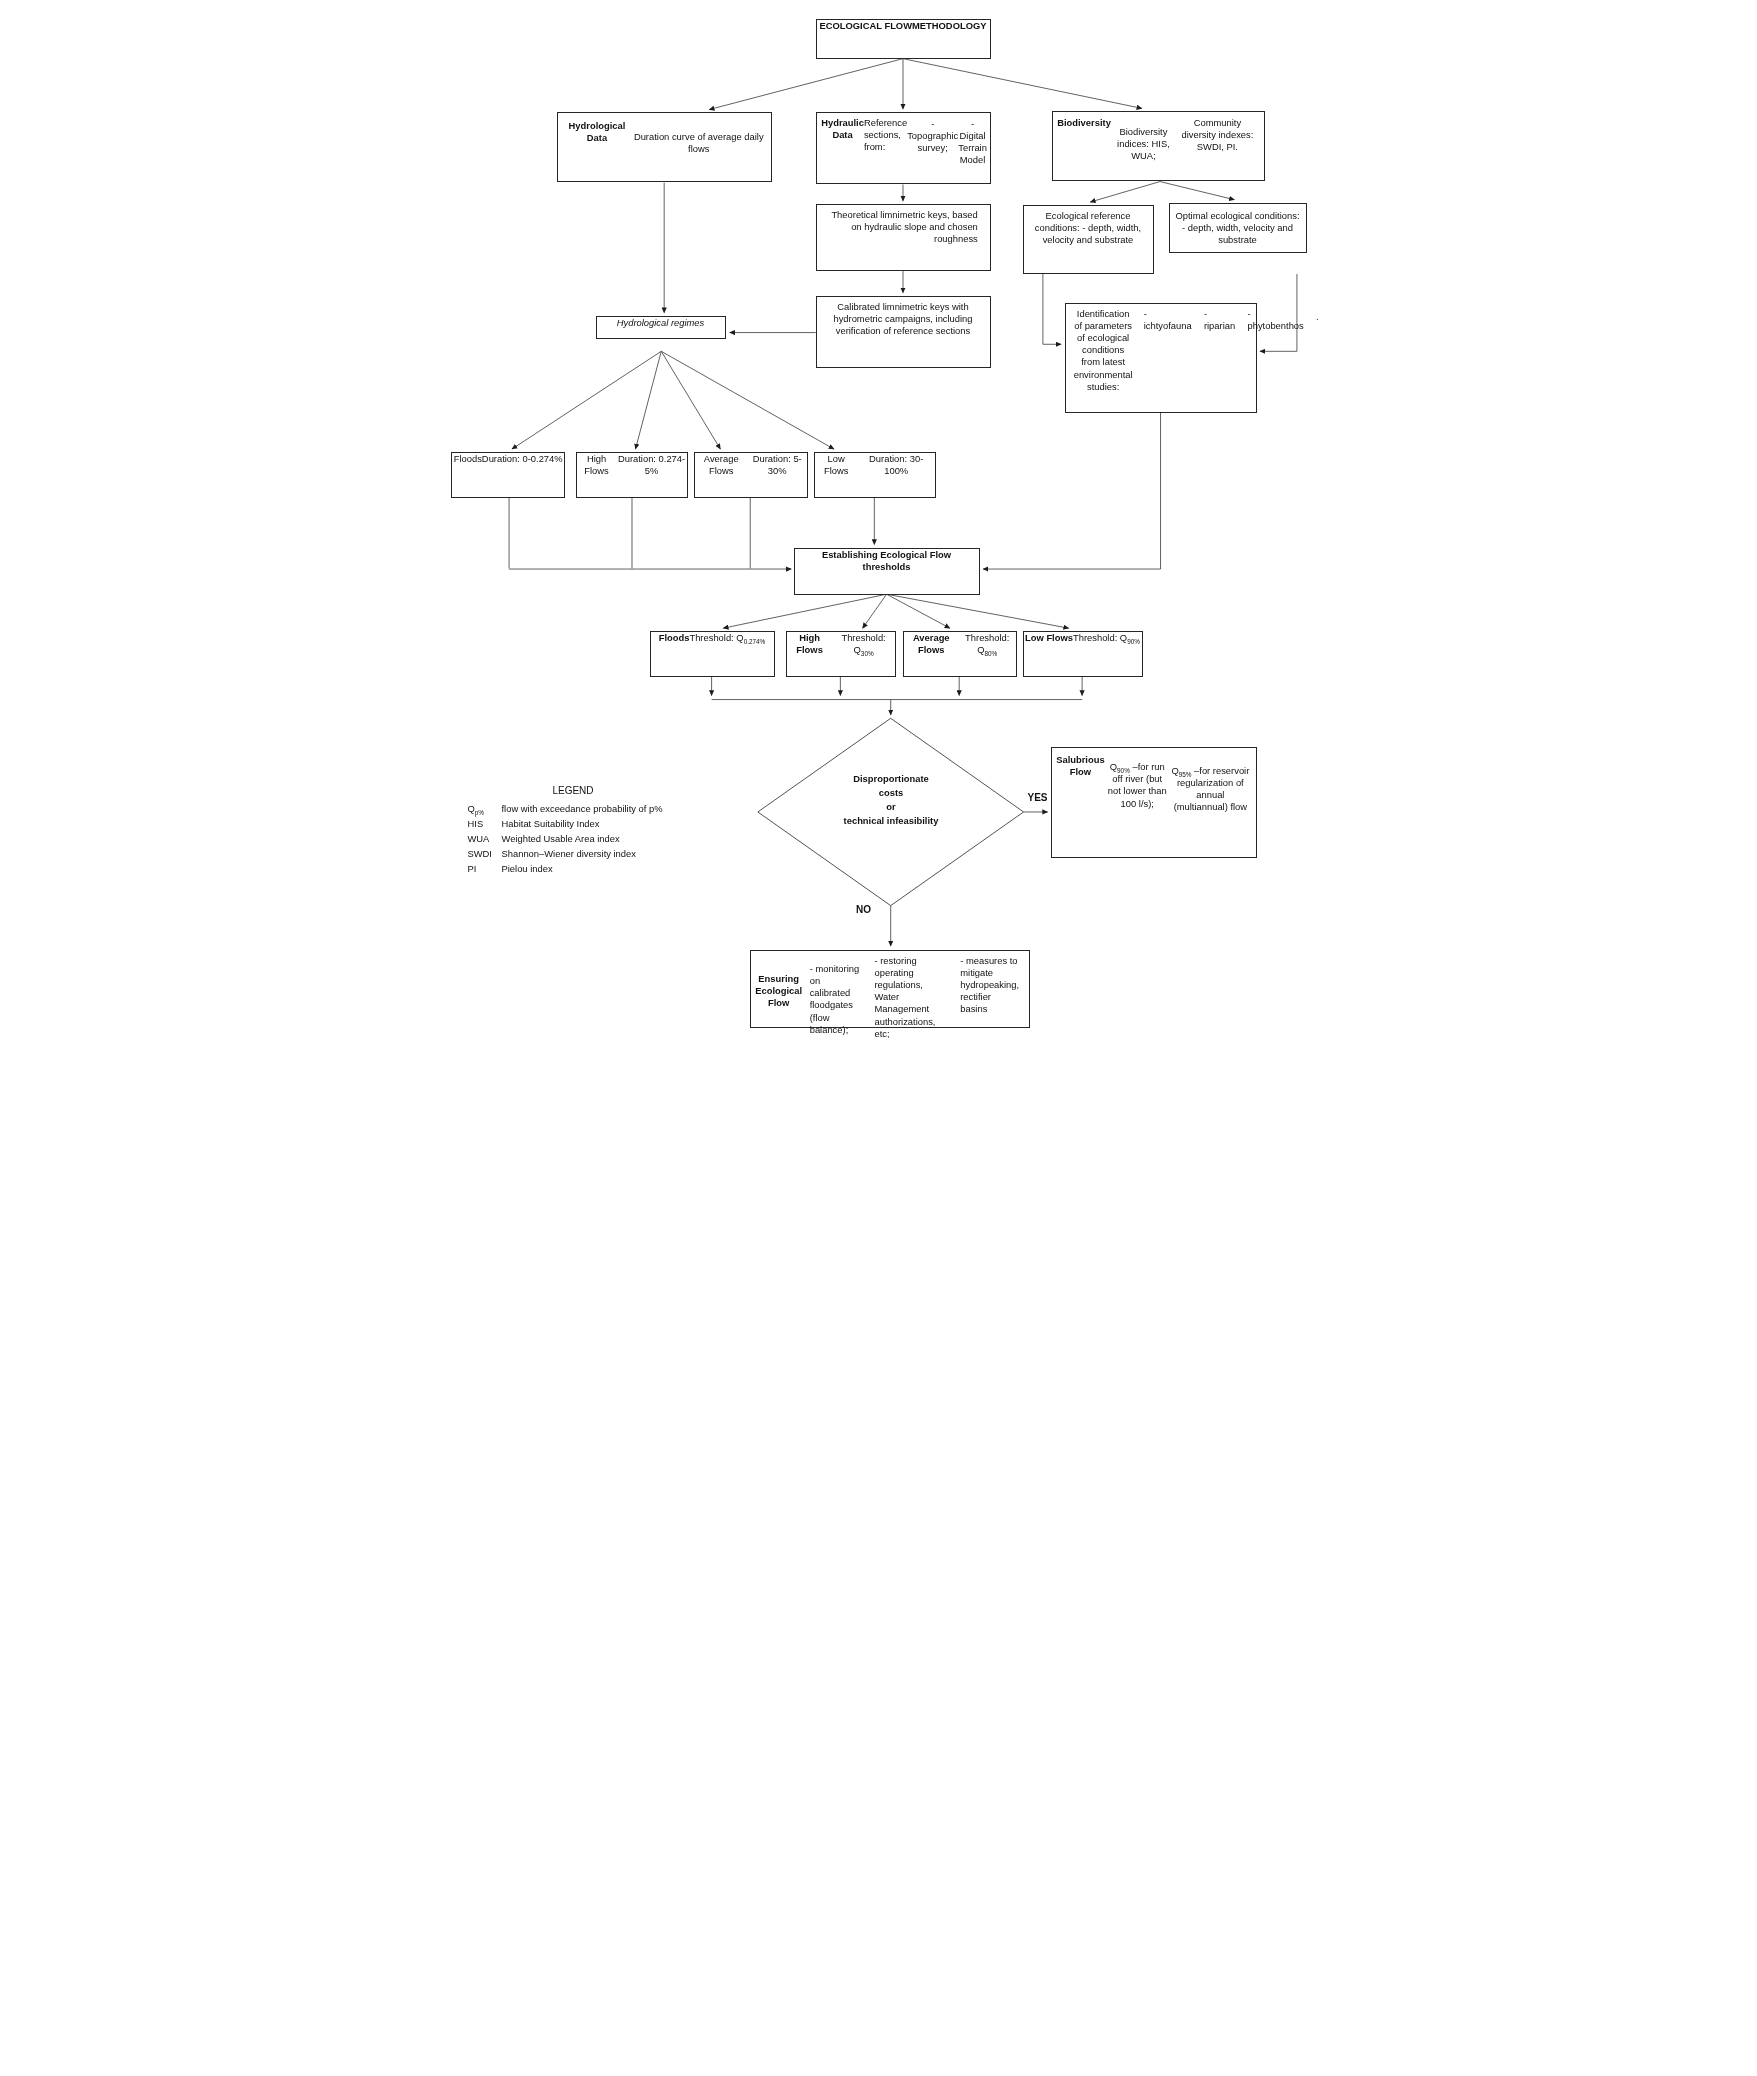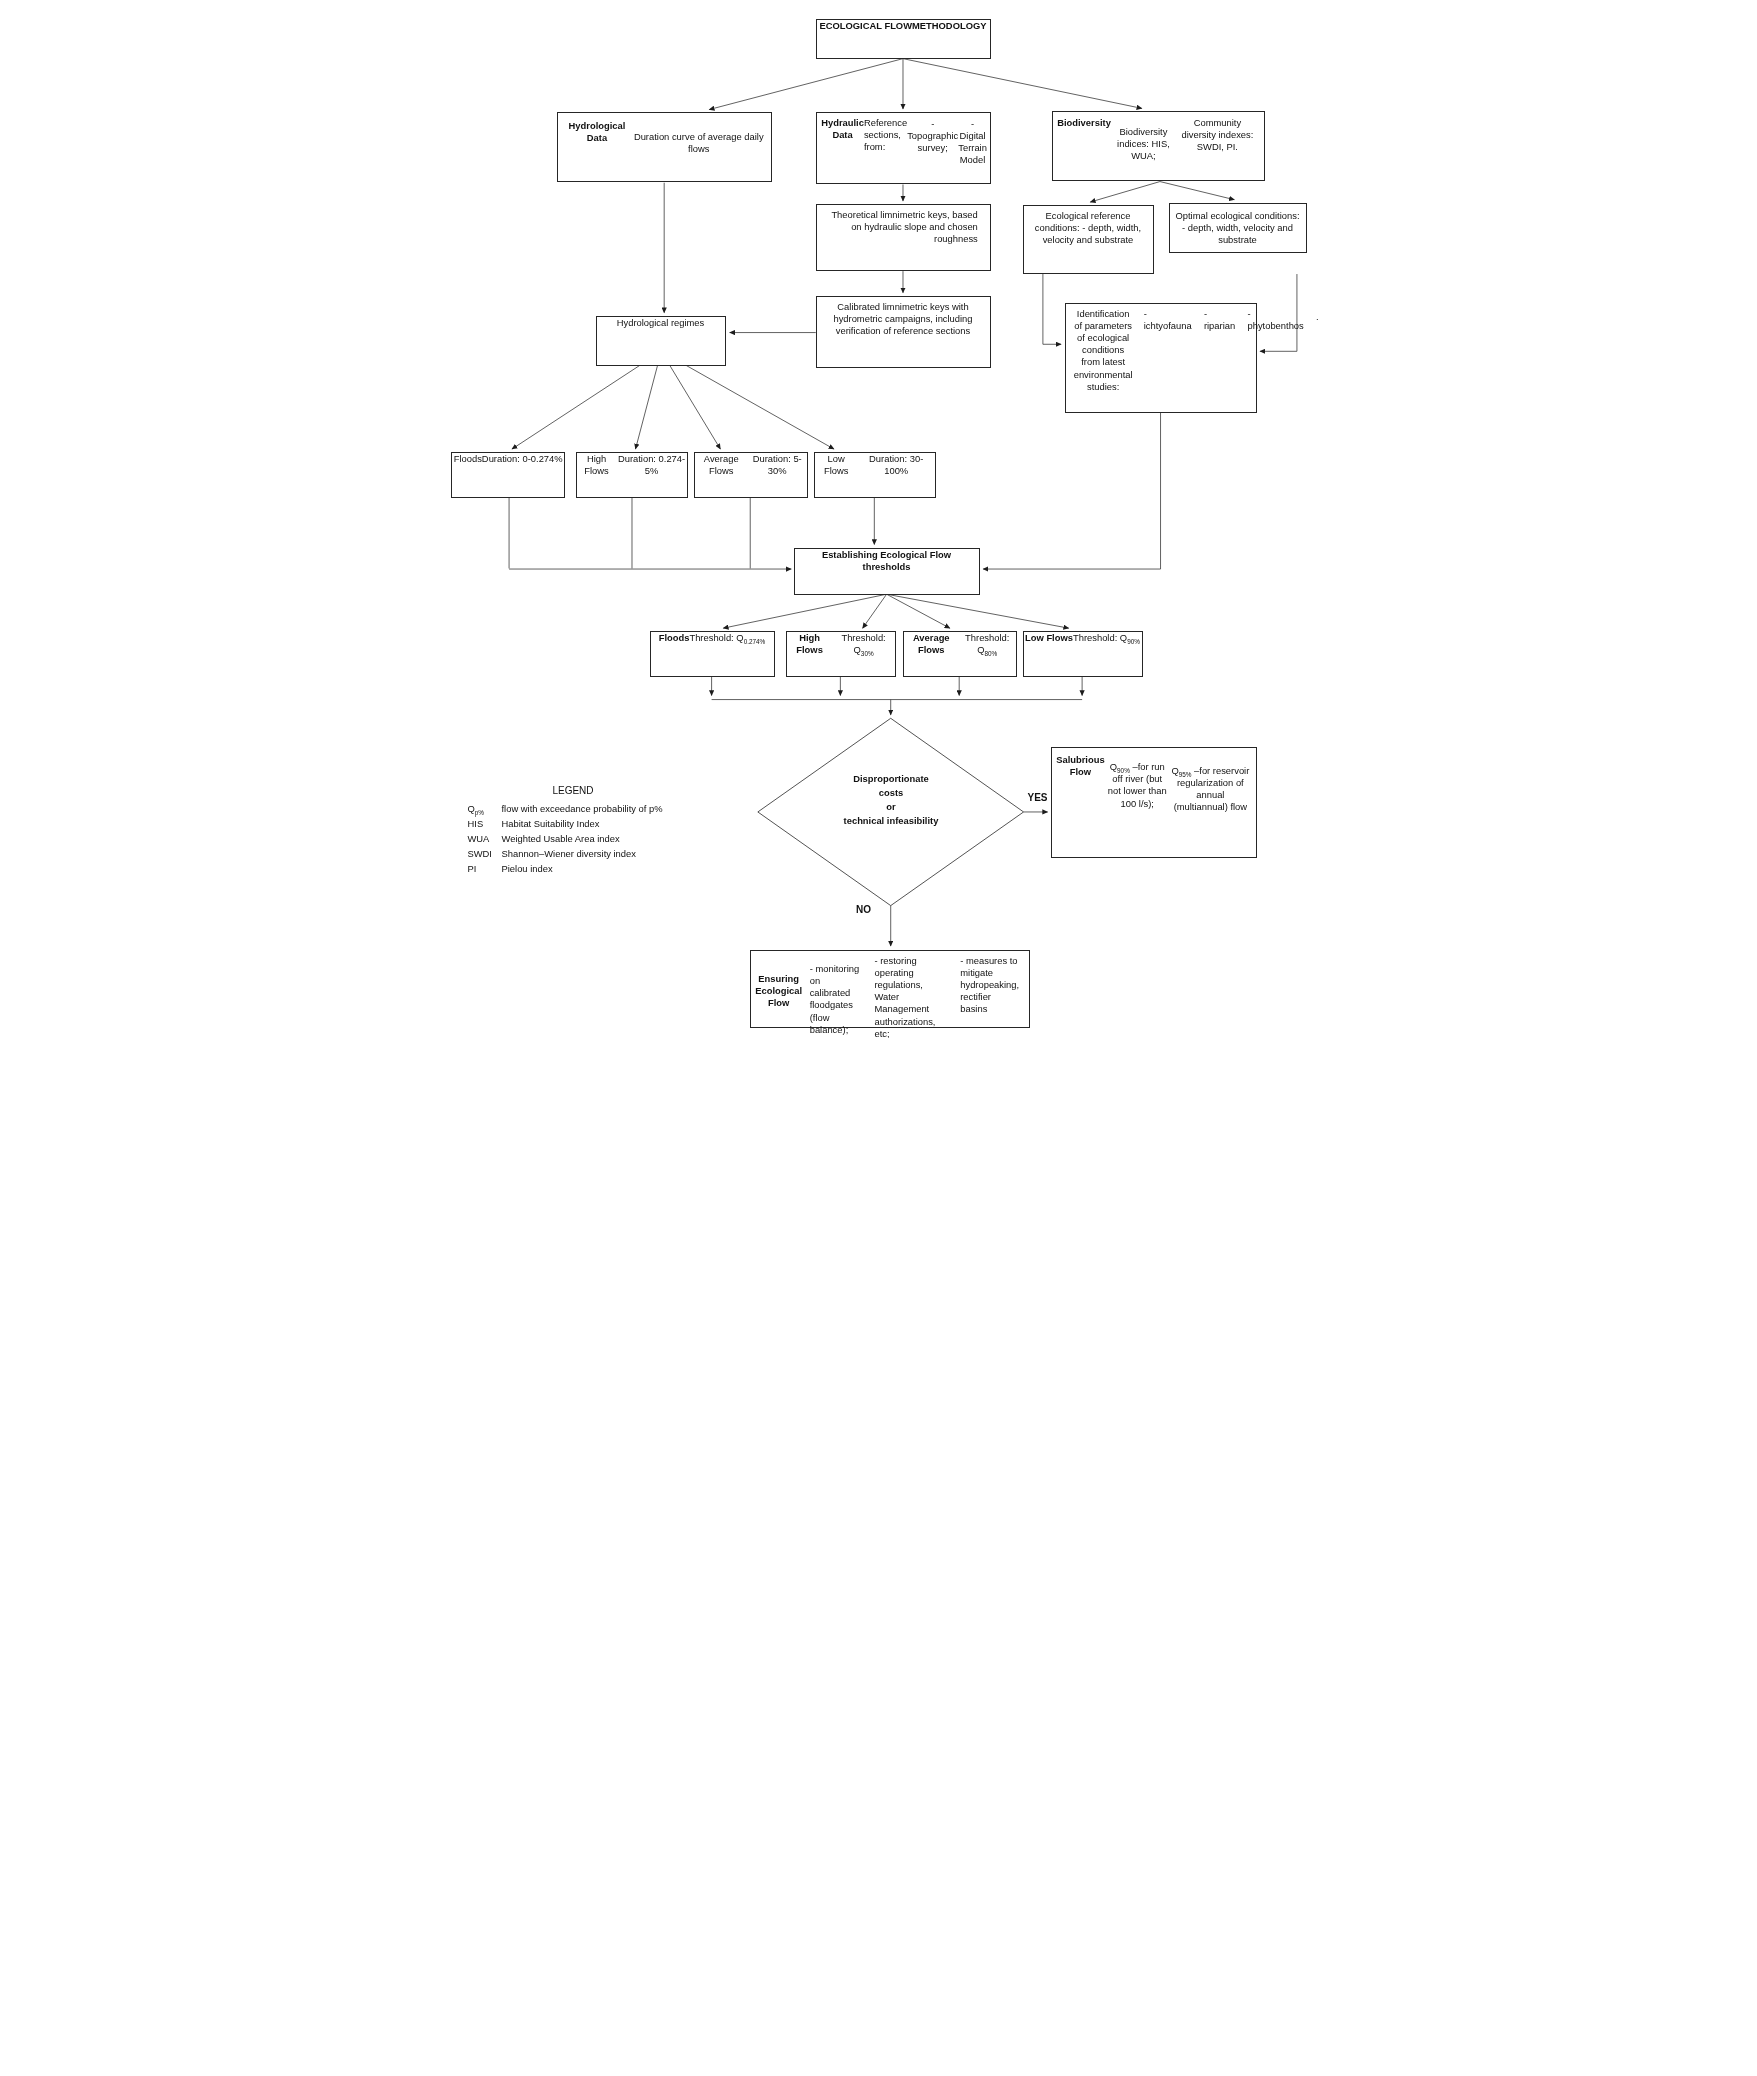--- a/index.html
+++ b/index.html
@@ -100,21 +100,21 @@
   </div>
 
   <div class="box vctr ctr pad" style="left:729px;top:203px;width:138px;height:50px;align-items:center;">
     <div>Optimal ecological conditions: - depth, width, velocity and substrate</div>
   </div>
 
   <div class="box vctr ctr pad" style="left:376px;top:296px;width:175px;height:72px;">
     <div style="padding:0 5.9px;">Calibrated limnimetric keys with hydrometric campaigns, including verification of reference sections</div>
   </div>
 
-  <div class="box vctr ctr" style="left:156px;top:316px;width:130px;height:50px;">
+  <div class="box vctr ctr" style="left:156px;top:316px;width:130px;height:23px;font-style:italic;">
     <div>Hydrological regimes</div>
   </div>
 
   <div class="box pad" style="left:625px;top:303px;width:192px;height:110px;">
     <div class="ctr" style="padding:0 3.5px;">Identification of parameters of ecological conditions from latest environmental studies:</div>
     <div class="list-left">- ichtyofauna</div>
     <div class="list-left">- riparian</div>
     <div class="list-left">- phytobenthos</div>
     <div class="list-left" style="margin-top:3.5px;">........</div>
   </div>

